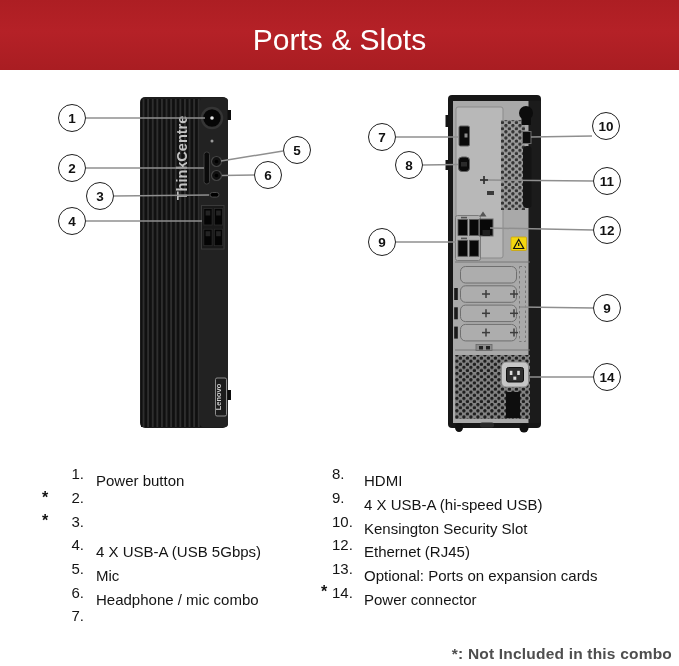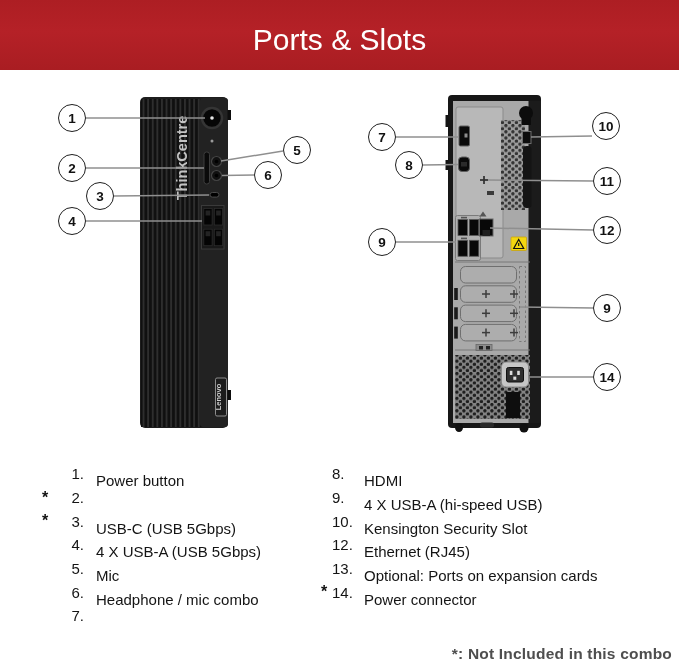--- a/index.html
+++ b/index.html
@@ -246,21 +246,20 @@
       <span class="num">1.</span>
       <span class="lbl">Power button</span>
     </div>
     <div class="lrow">
       <span class="star">*</span>
       <span class="num">2.</span>
     </div>
     <div class="lrow">
       <span class="star">*</span>
       <span class="num">3.</span>
-      <span class="lbl">USB-C (USB 5Gbps)</span>
     </div>
     <div class="lrow">
       <span class="star"></span>
       <span class="num">4.</span>
       <span class="lbl">4 X USB-A (USB 5Gbps)</span>
     </div>
     <div class="lrow">
       <span class="star"></span>
       <span class="num">5.</span>
       <span class="lbl">Mic</span>

